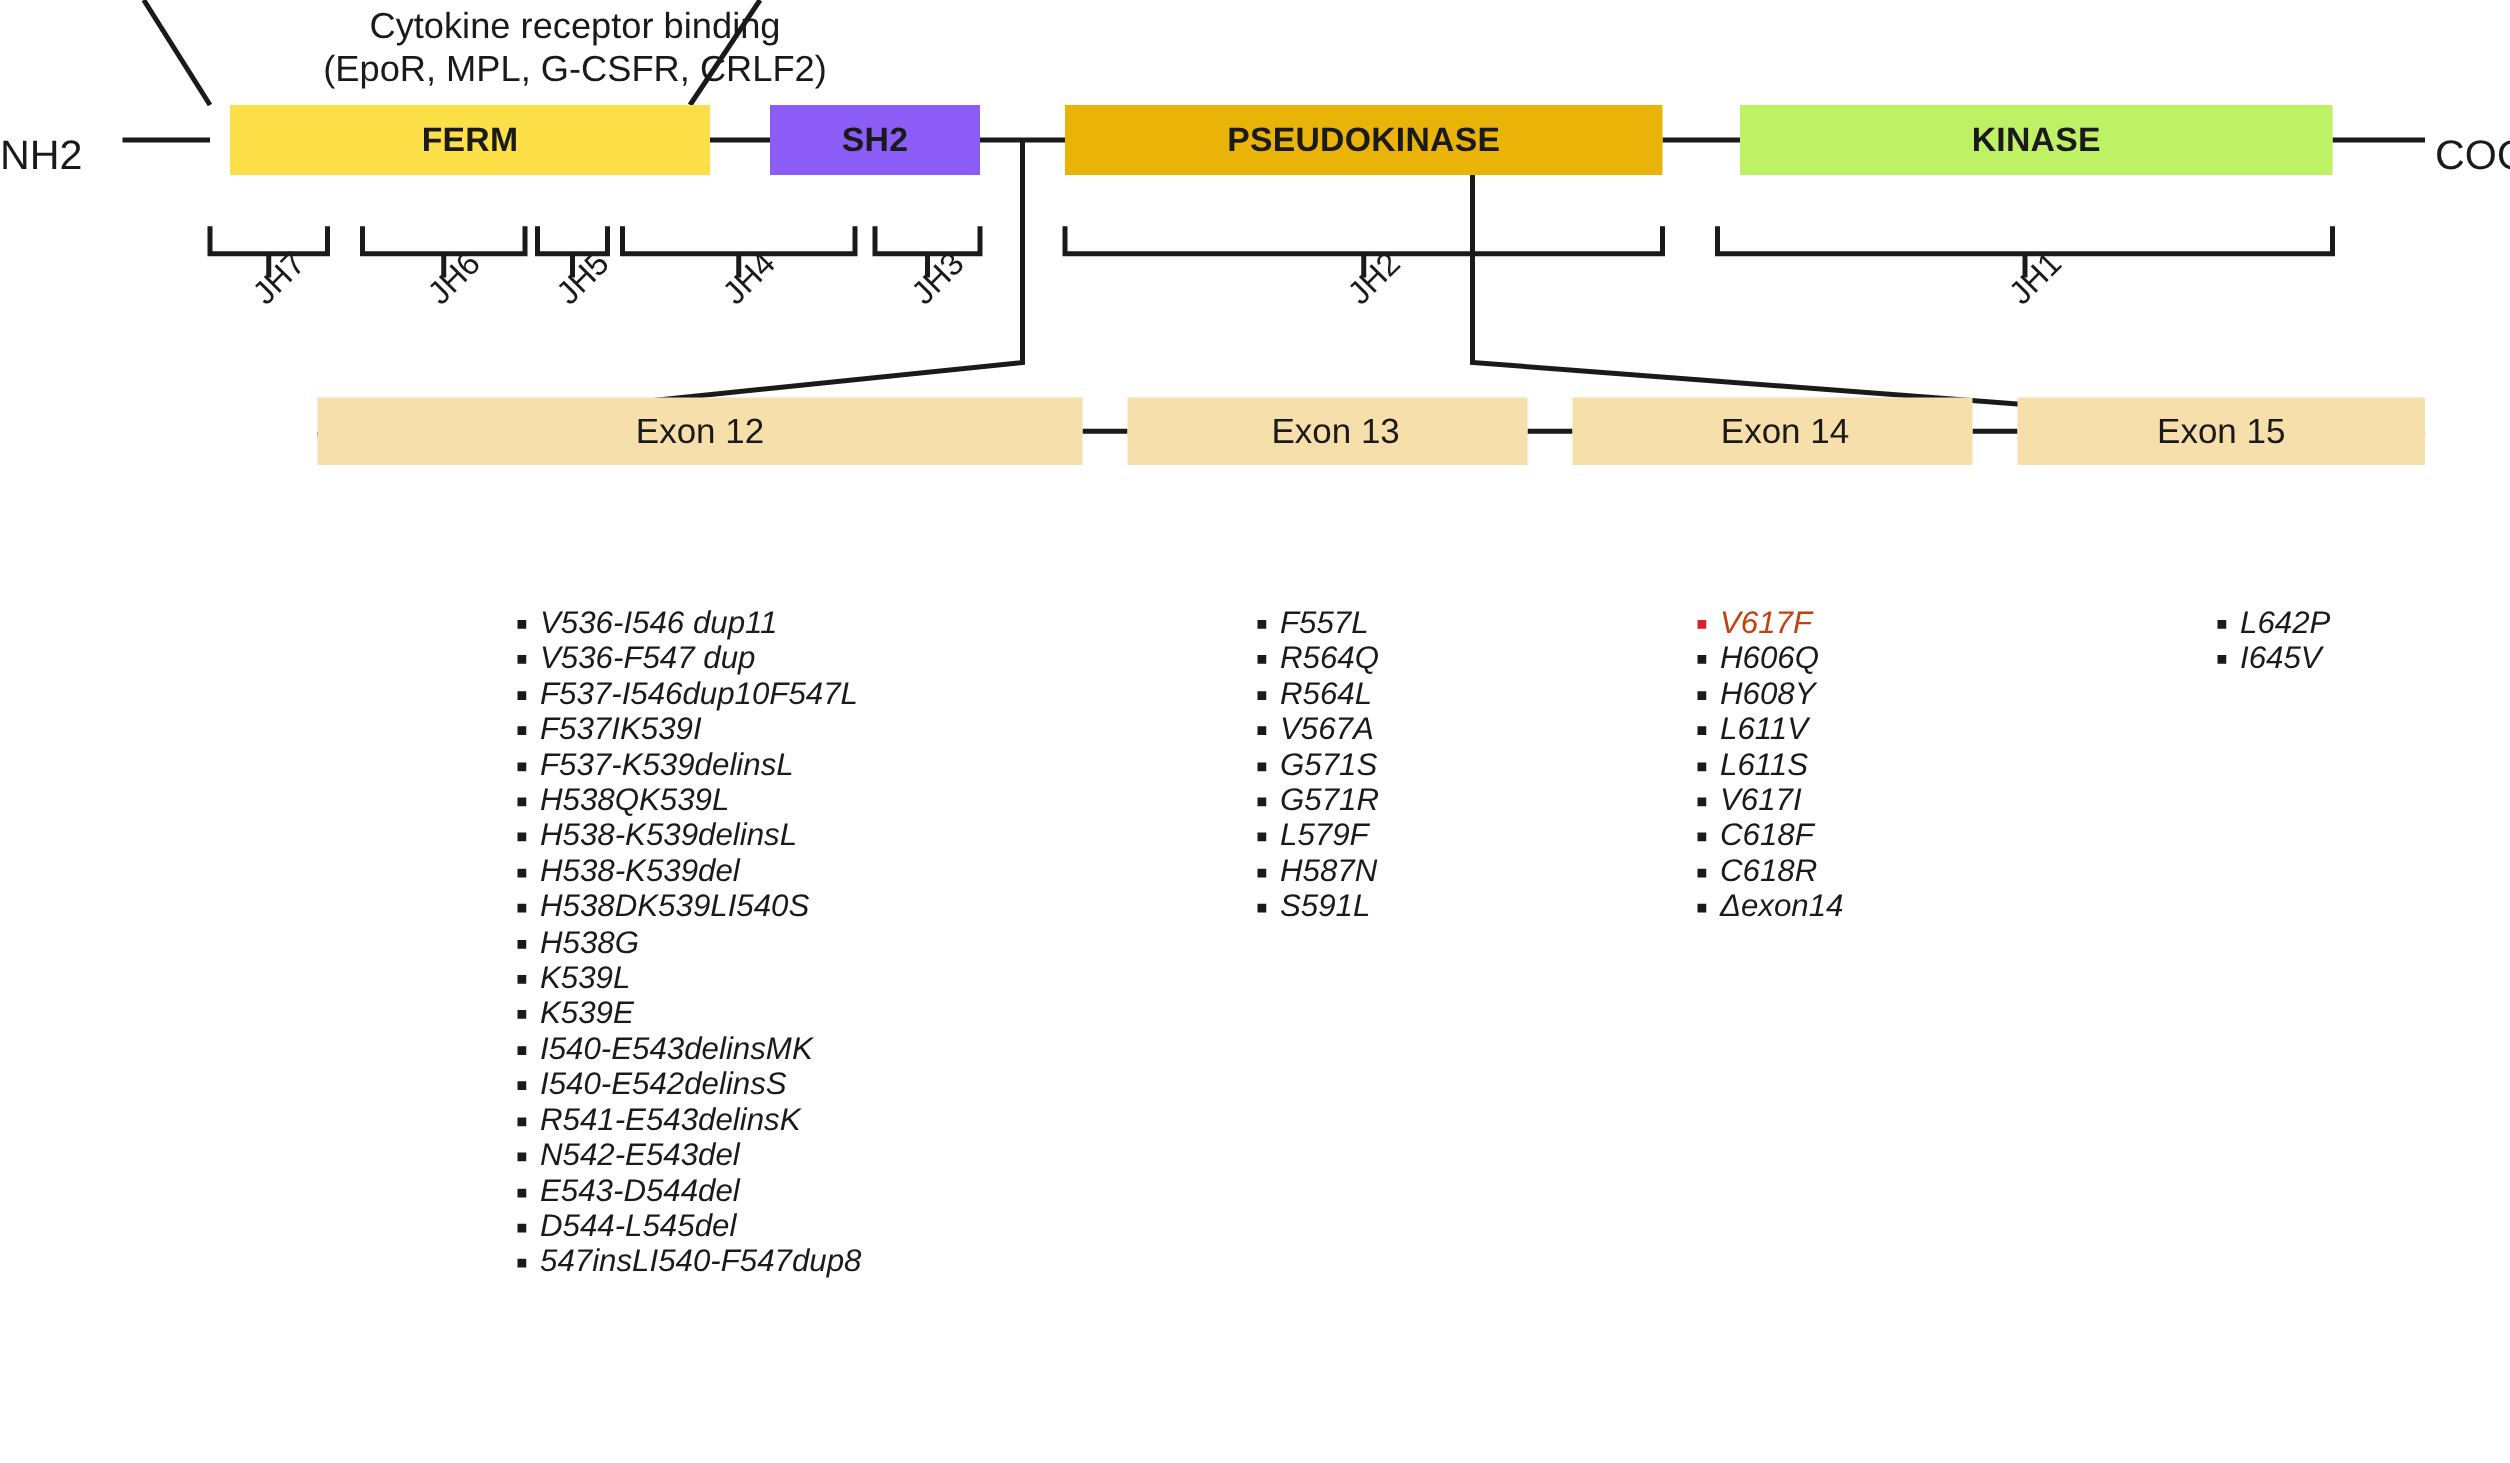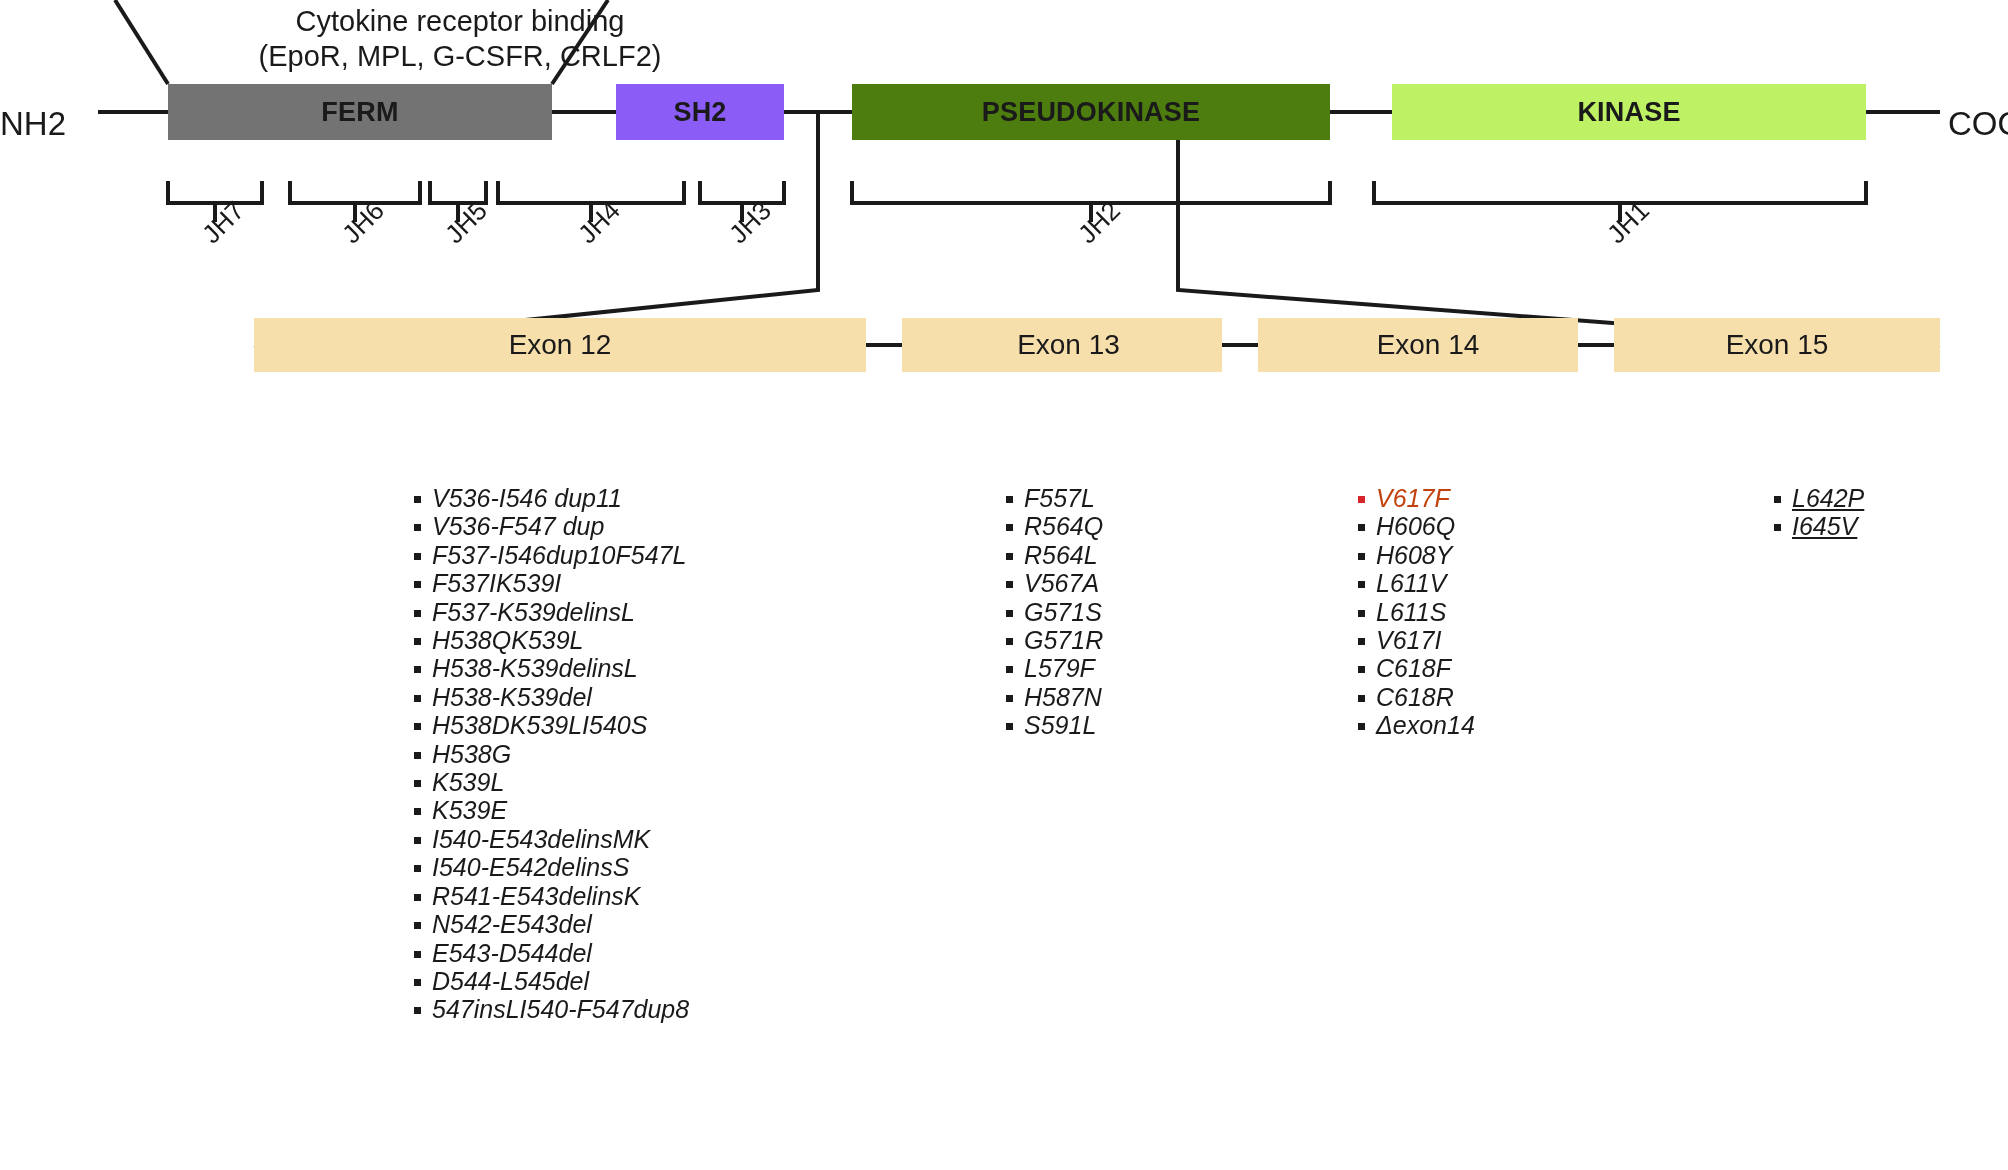--- a/index.html
+++ b/index.html
@@ -158,27 +158,27 @@
   </svg>
 
   <div id="cyto-caption">
     <div>Cytokine receptor binding</div>
     <div>(EpoR, MPL, G-CSFR, CRLF2)</div>
   </div>
 
   <div class="terminus" style="left:0px;">NH2</div>
   <div class="terminus" style="left:1948px;">COOH</div>
 
-  <div class="domain" style="left:168px; width:384px; background:#737373;align-items:center;">
+  <div class="domain" style="left:184px; width:384px; background:#fde047;align-items:center;">
     <span>FERM</span>
   </div>
   <div class="domain" style="left:616px; width:168px; background:#8b5cf6;">
     <span>SH2</span>
   </div>
-  <div class="domain" style="left:852px; width:478px; background:#4d7c0f;">
+  <div class="domain" style="left:852px; width:478px; background:#eab308;">
     <span>PSEUDOKINASE</span>
   </div>
   <div class="domain" style="left:1392px; width:474px; background:#bef264;">
     <span>KINASE</span>
   </div>
 
   <div class="jh-label" style="left:196px; top:228px;">JH7</div>
   <div class="jh-label" style="left:336px; top:228px;">JH6</div>
   <div class="jh-label" style="left:439px; top:228px;">JH5</div>
   <div class="jh-label" style="left:572px; top:228px;">JH4</div>
@@ -238,18 +238,18 @@
       <li class="mut-item">H606Q</li>
       <li class="mut-item">H608Y</li>
       <li class="mut-item">L611V</li>
       <li class="mut-item">L611S</li>
       <li class="mut-item">V617I</li>
       <li class="mut-item">C618F</li>
       <li class="mut-item">C618R</li>
       <li class="mut-item">Δexon14</li>
     </ul>
 
-  <ul class="mut-list" id="mut-list-15" style="left:1772px; top:484px;text-decoration:underline;">
+  <ul class="mut-list" id="mut-list-15" style="left:1772px; top:484px;">
       <li class="mut-item">L642P</li>
       <li class="mut-item">I645V</li>
     </ul>
 
 </div>
 
 </body></html>

